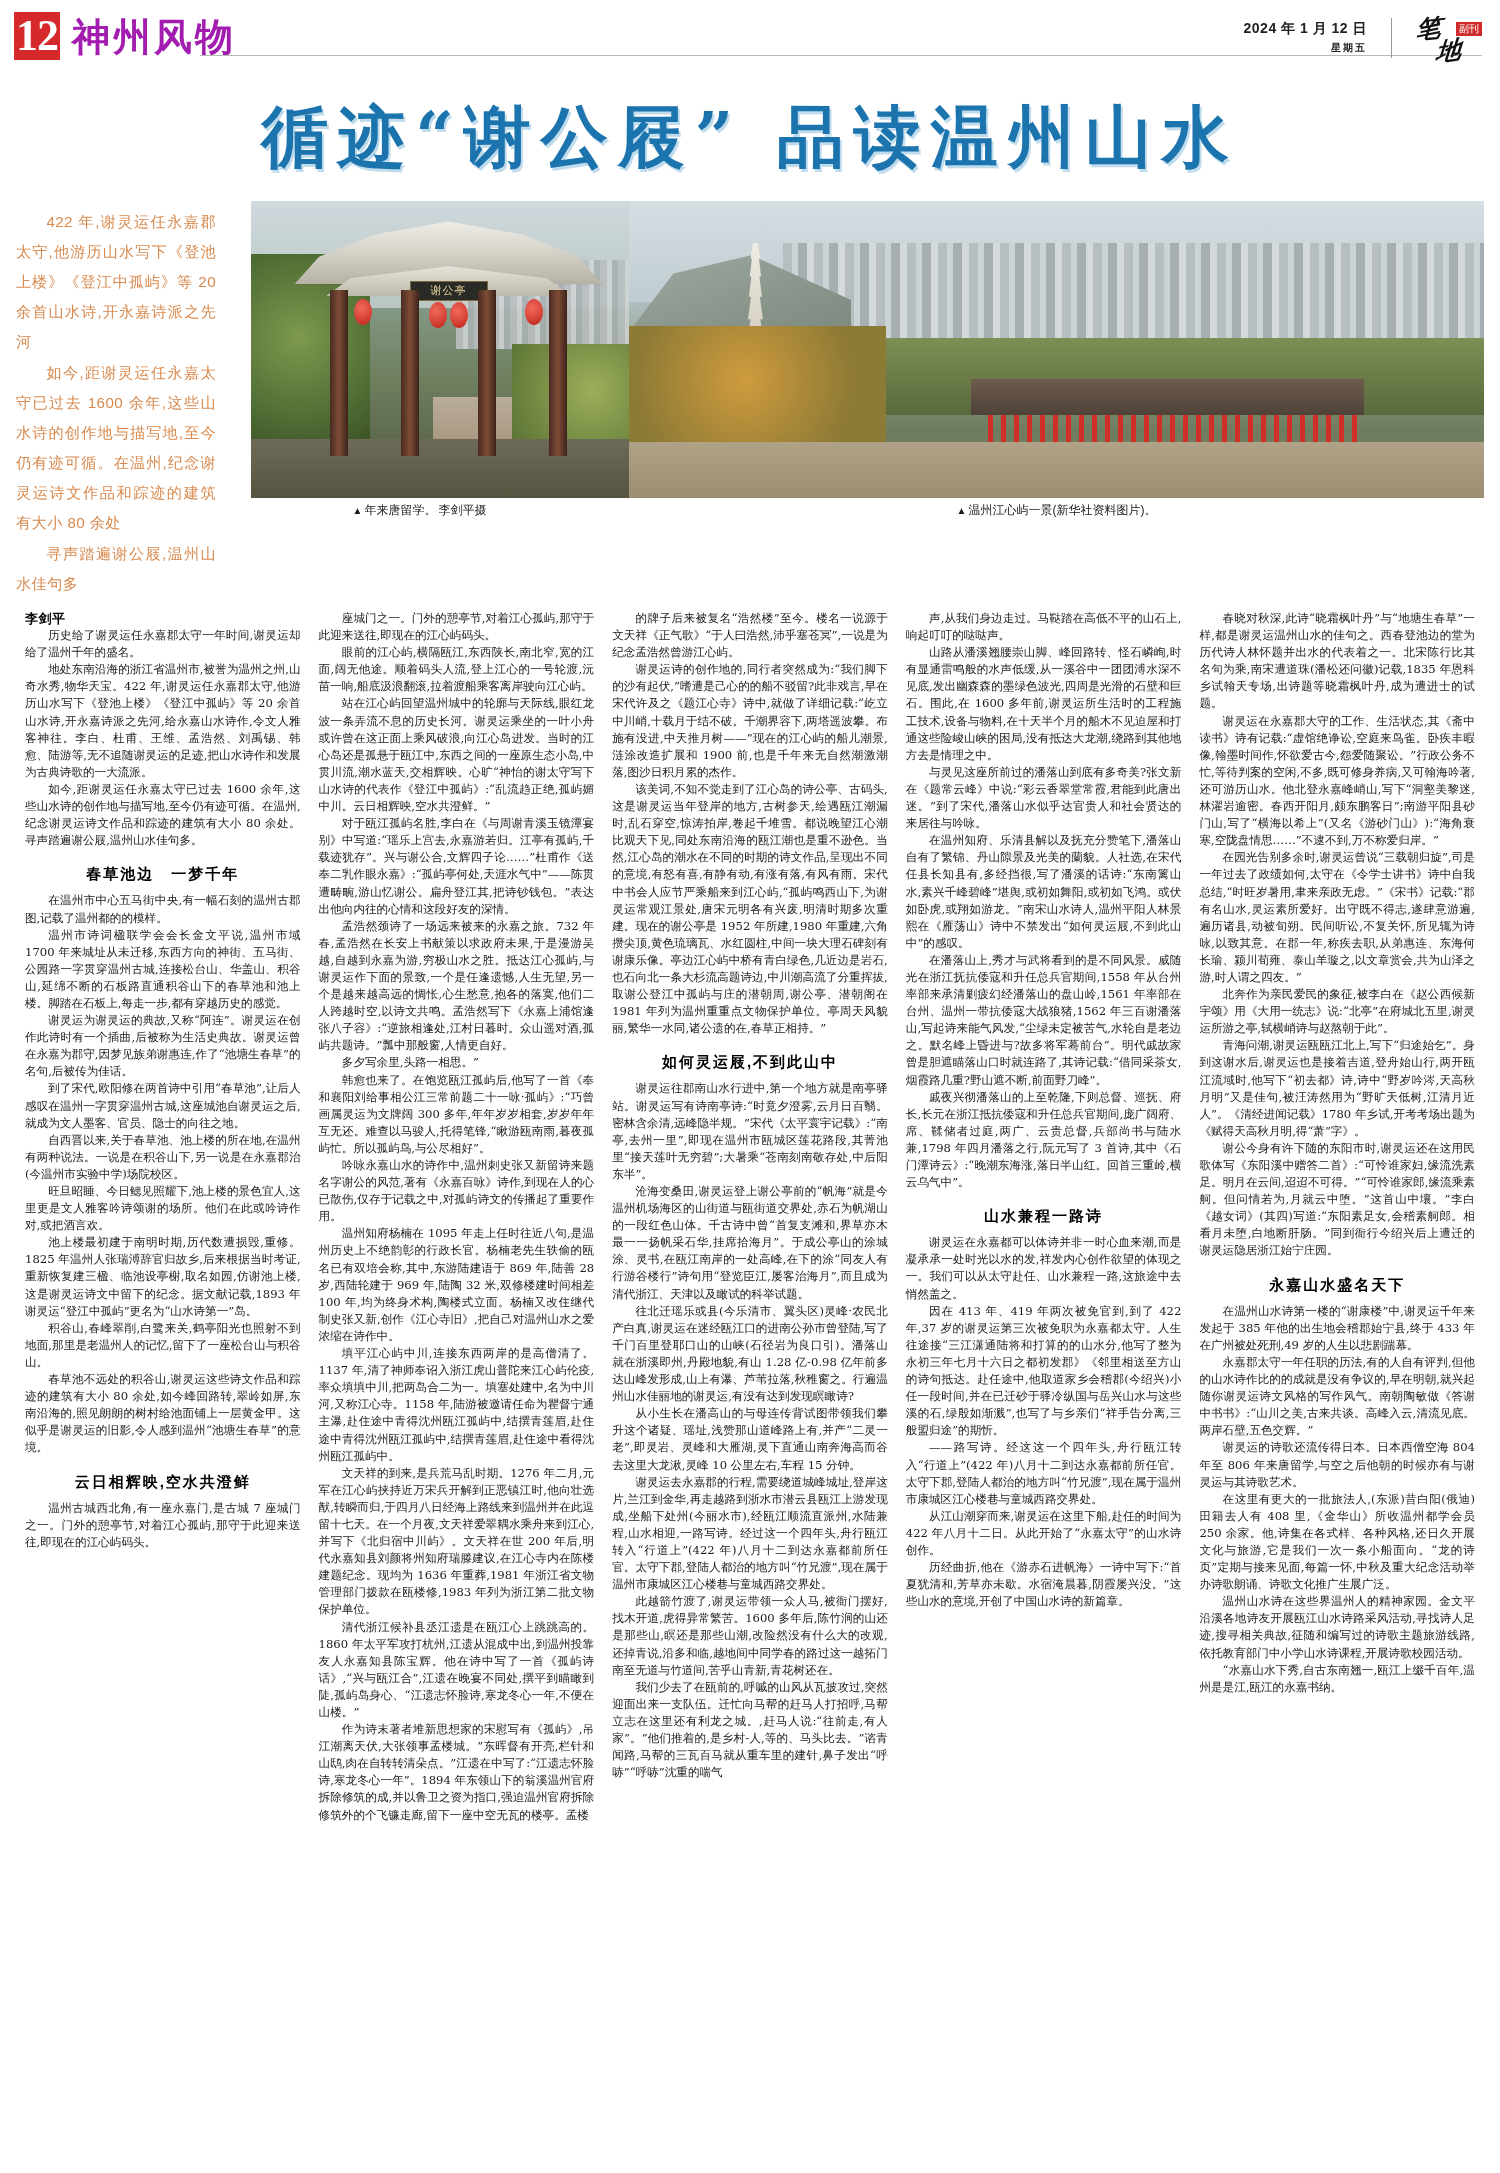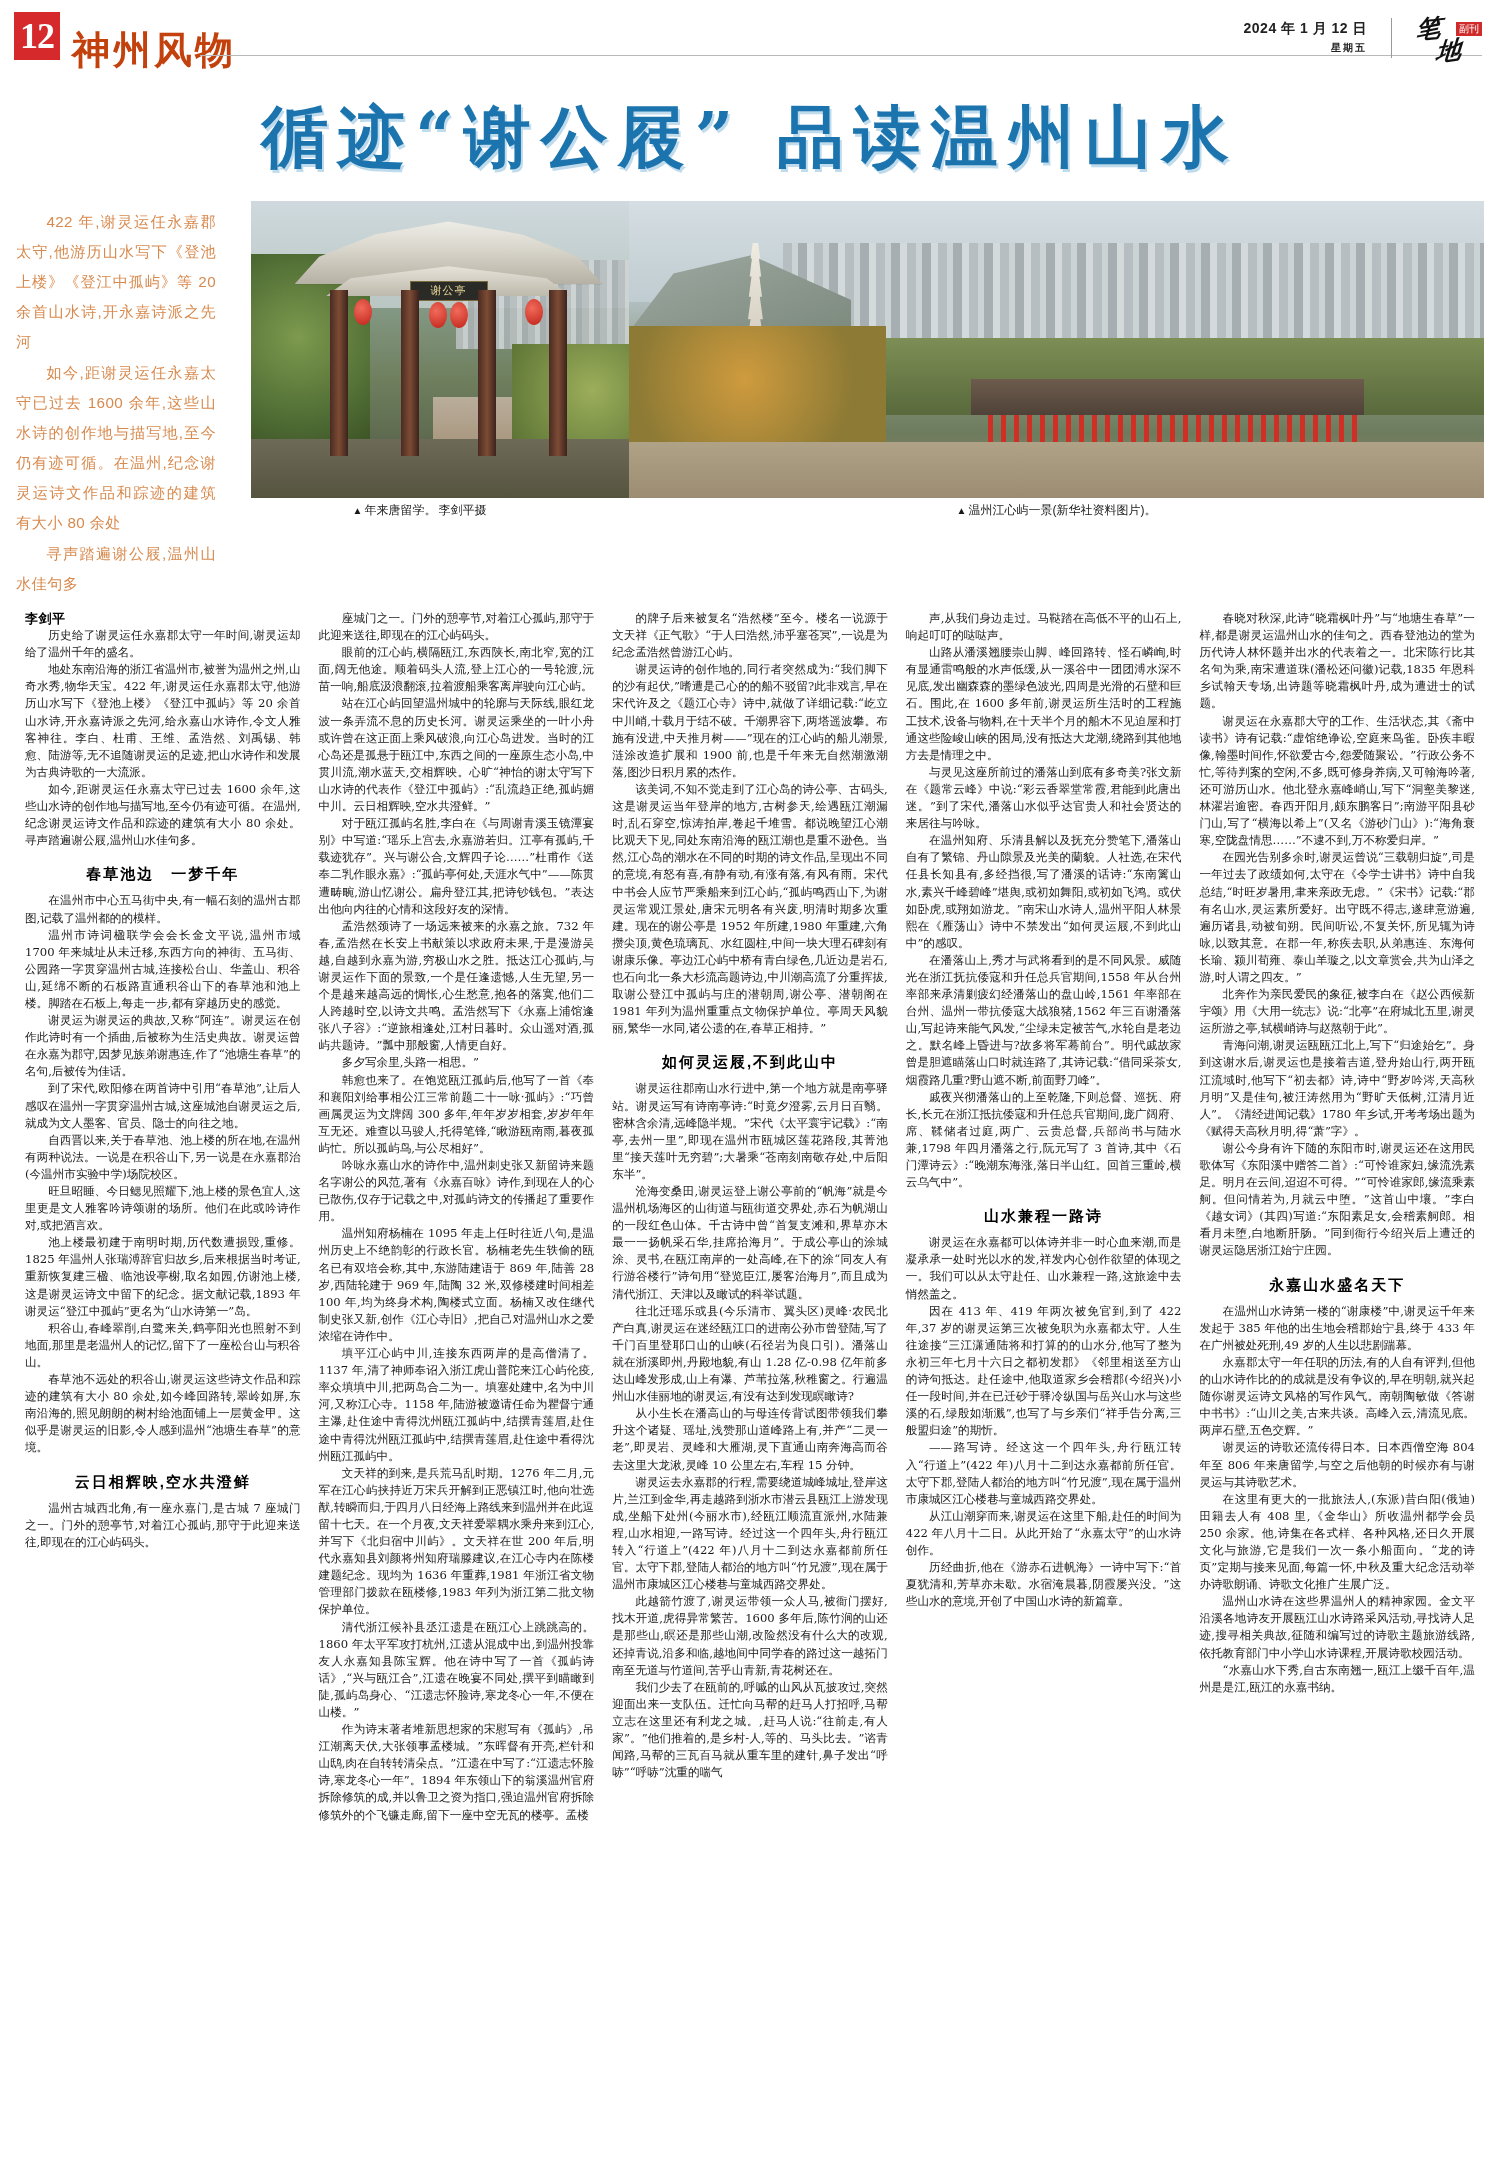--- a/index.html
+++ b/index.html
@@ -9,28 +9,27 @@
     font-family: "Liberation Serif", "DejaVu Serif", serif;
     overflow: hidden;
   }
   .page { position: relative; width: 1500px; height: 2173px; padding: 0; }
 
   
   .masthead { position: relative; height: 66px; padding: 10px 18px 0 14px; }
   .mast-left { position: absolute; left: 14px; top: 12px; display: flex; align-items: flex-start; }
   .pagenum {
     width: 46px; height: 48px; background: #d5292c; color: #fff;
-    font-family: "Liberation Serif", serif; font-weight: bold; font-size: 36px;
+    font-family: "Liberation Serif", serif; font-weight: bold; font-size: 44px;
     line-height: 48px; text-align: center; letter-spacing: -1px;
   }
   .mast-title {
-    margin-left: 12px; color: #c2410c; font-weight: bold; font-size: 38px;
+    margin-left: 12px; color: #a21caf; font-weight: bold; font-size: 38px;
     line-height: 50px; letter-spacing: 3px;
     font-family: "DejaVu Serif", "Liberation Serif", serif;
-    margin-top: 13px;
   }
   .mast-rule {
     position: absolute; left: 200px; right: 18px; top: 55px;
     border-top: 1px solid #b9b9b9; height: 0;
   }
   .mast-right {
     position: absolute; right: 18px; top: 14px; display: flex;
     align-items: center; gap: 24px;
   }
   .mast-date { text-align: right; font-family: "Liberation Sans", sans-serif; color: #222; }

